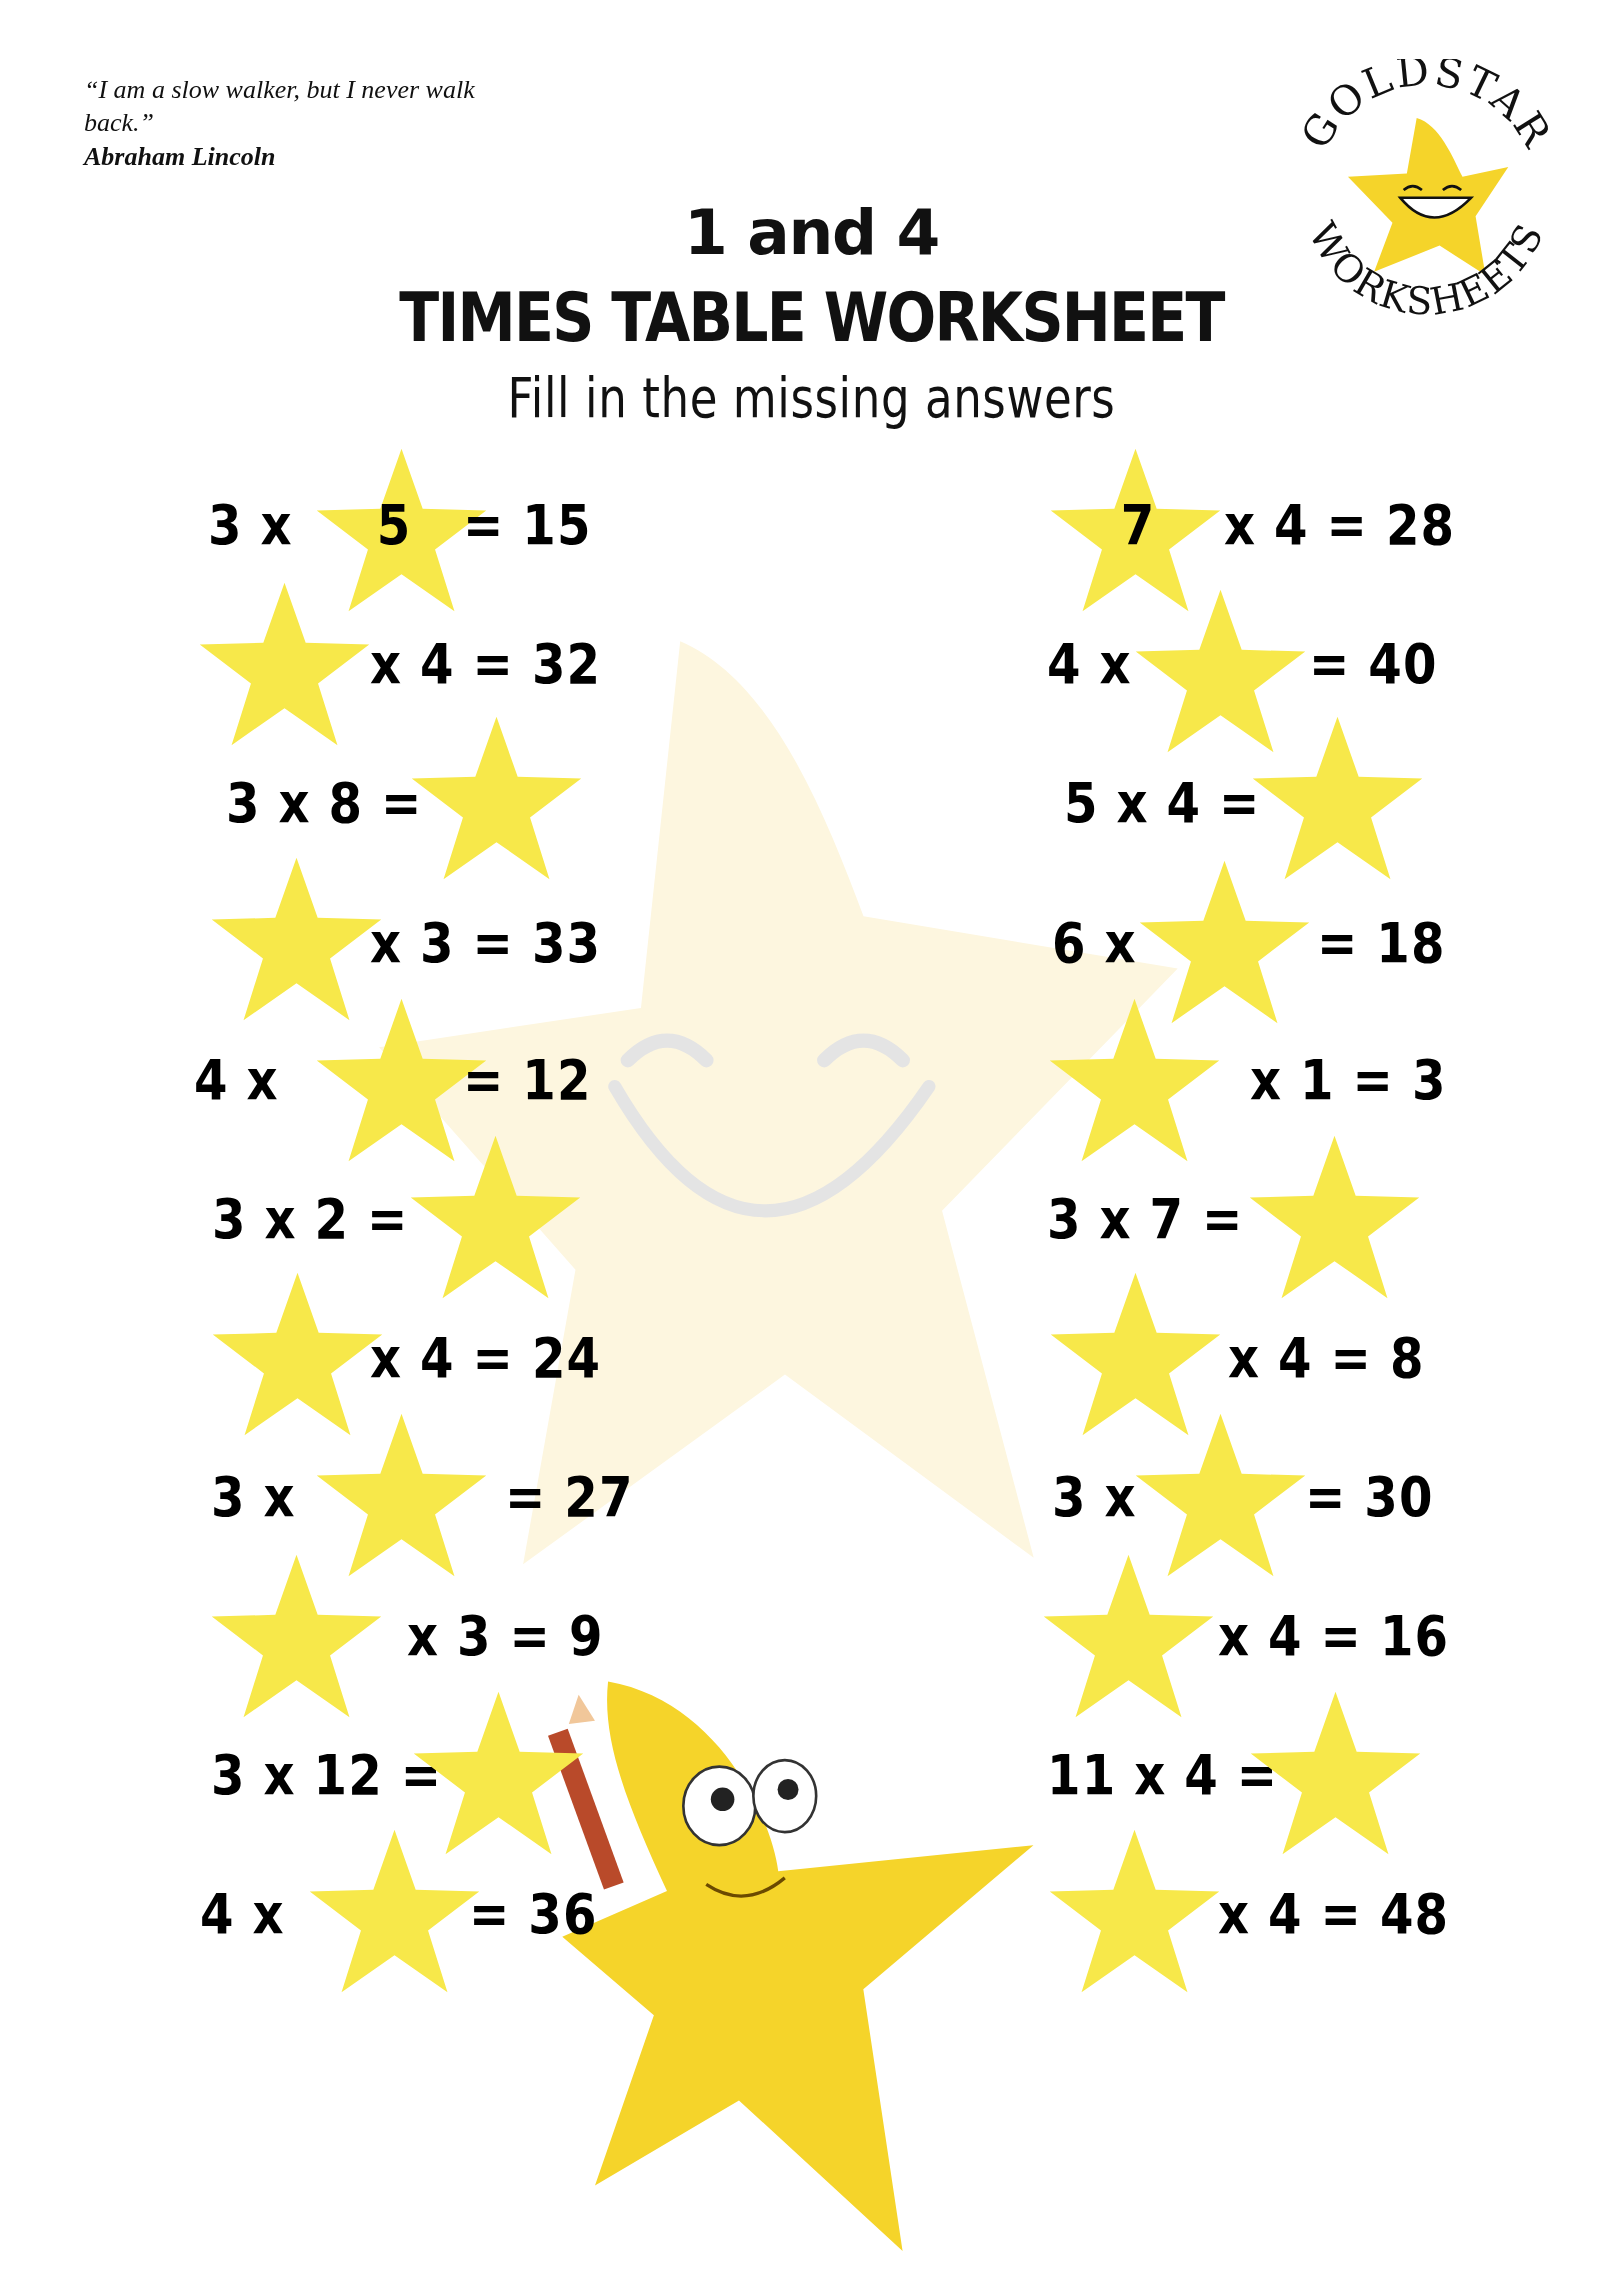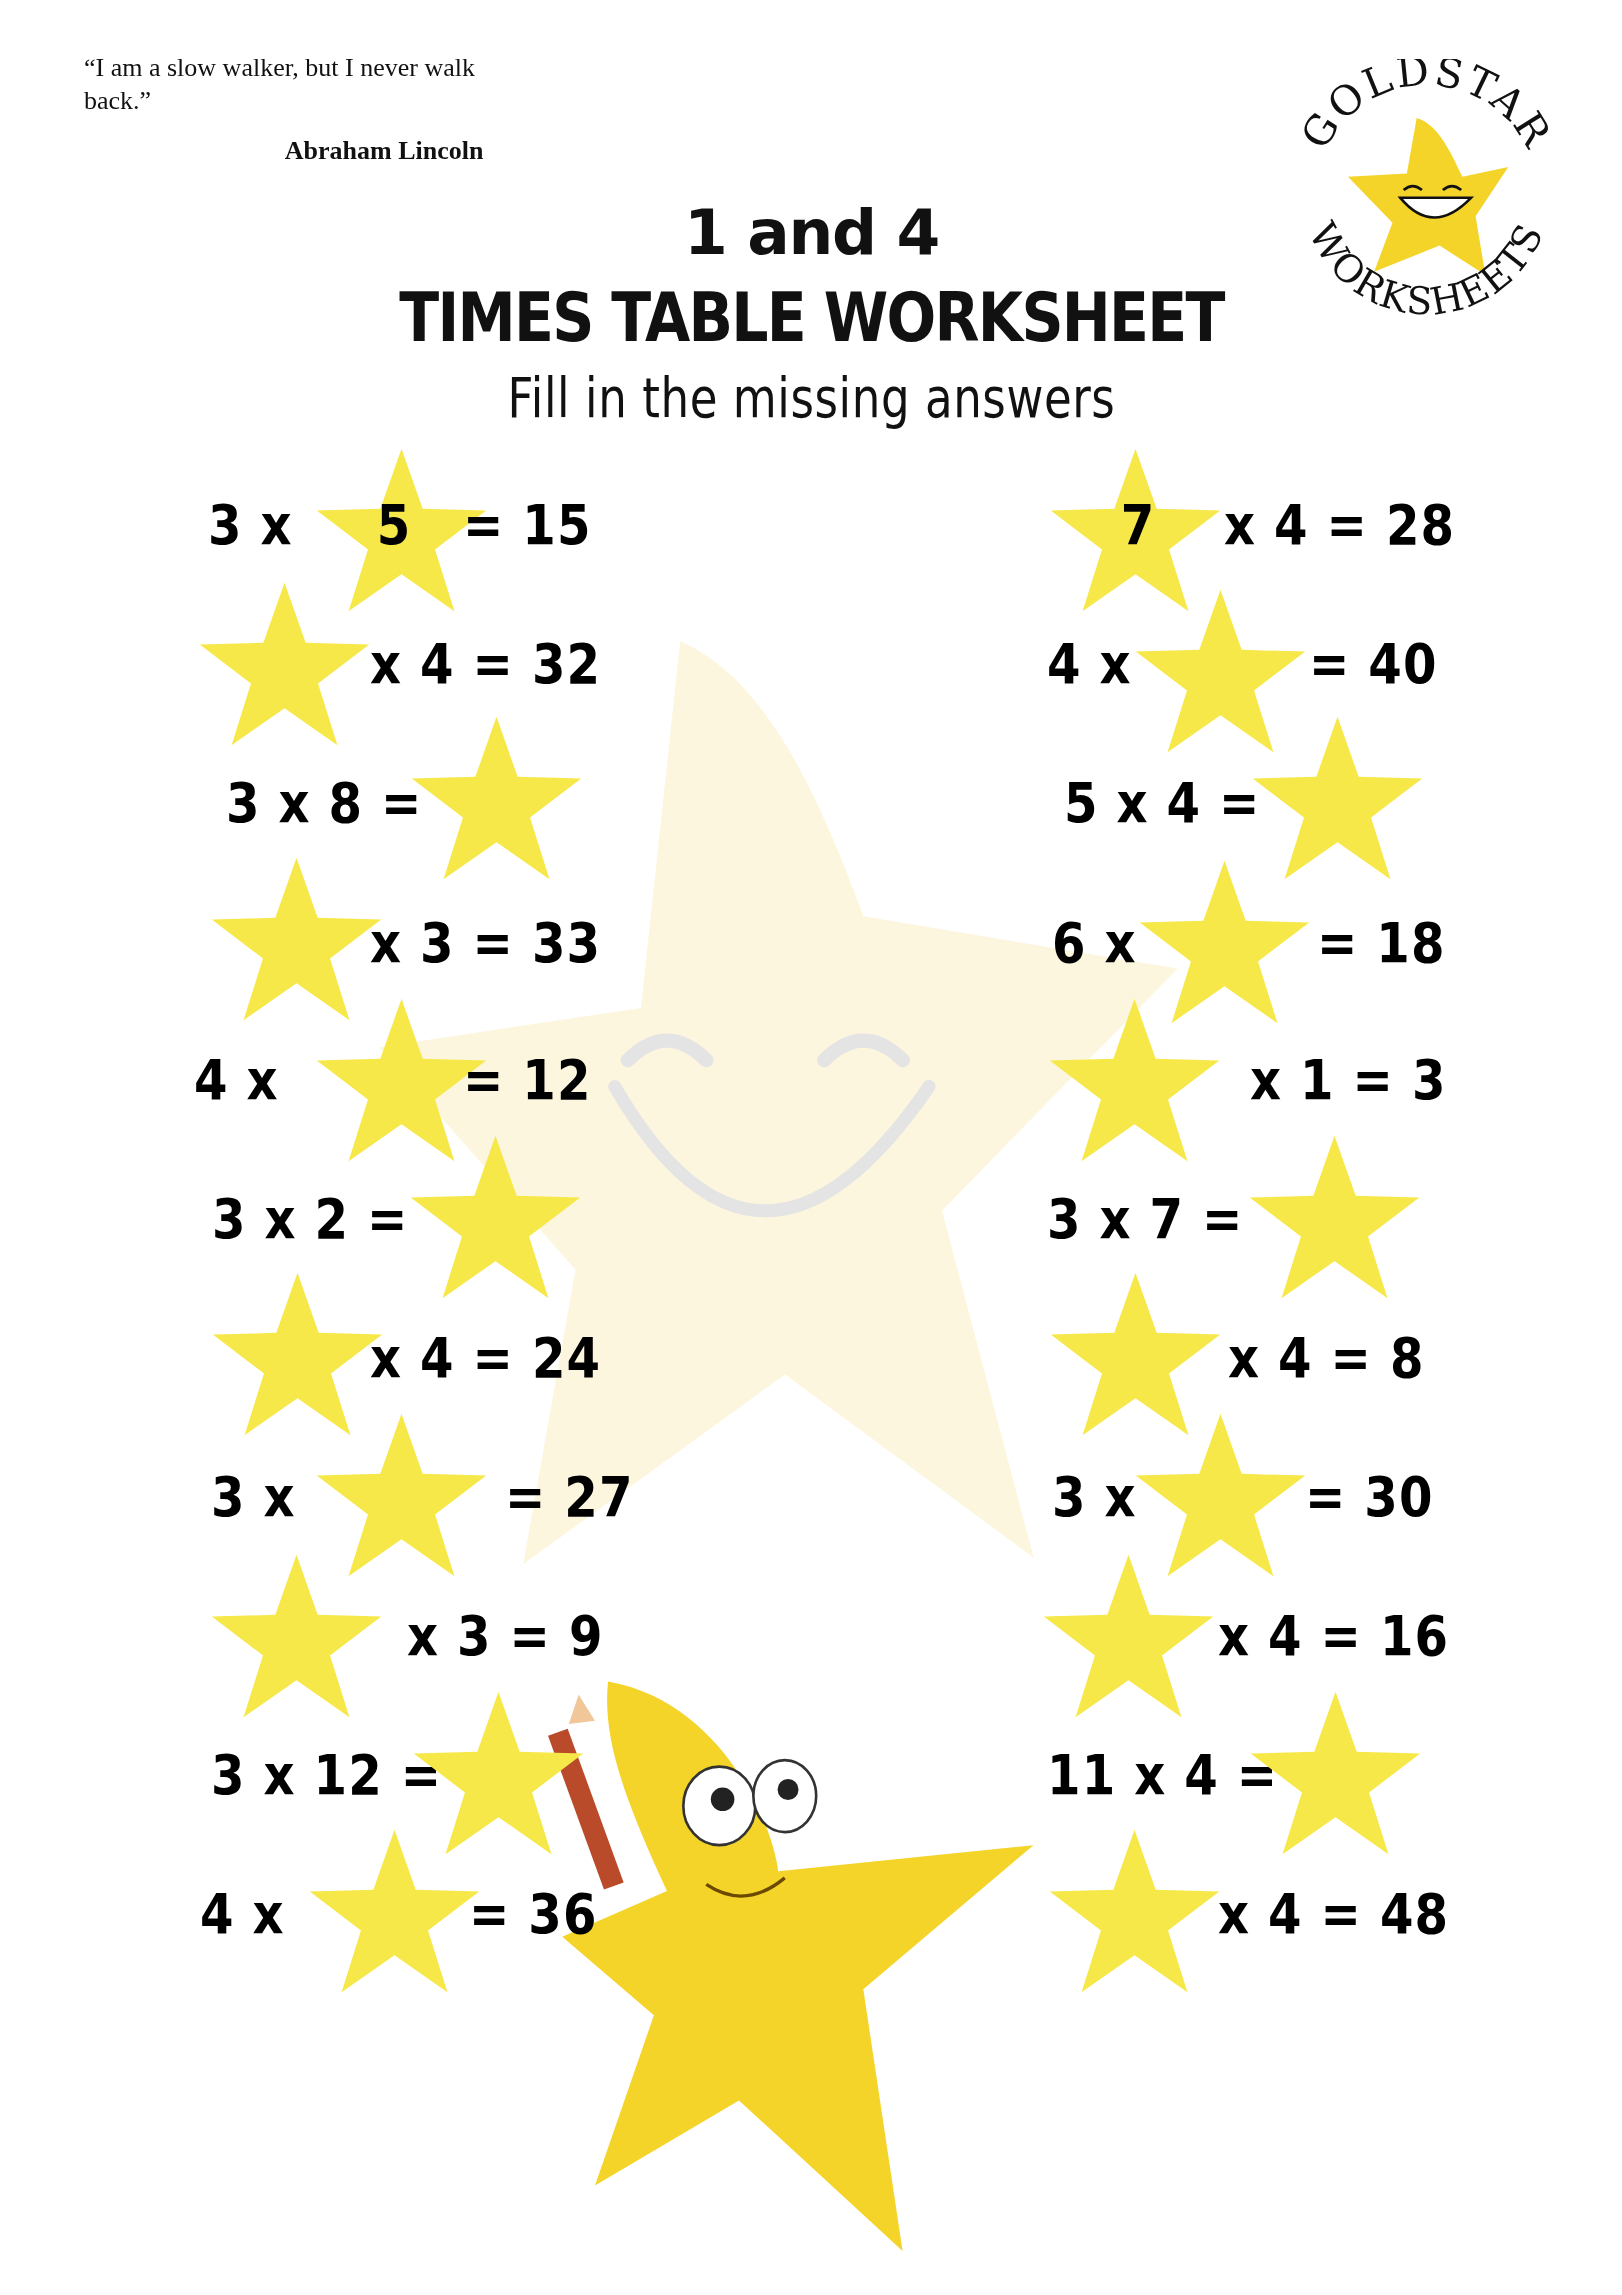--- a/index.html
+++ b/index.html
@@ -1,18 +1,18 @@
 <!DOCTYPE html>
 <html style="font-size:10.5px"><head>
 <meta charset="utf-8">
 <style>
   html,body{margin:0;padding:0;background:#fff;}
   body{width:1623px;height:2295px;position:relative;overflow:hidden;font-family:"DejaVu Sans",sans-serif;}
-  .quote{position:absolute;left:84px;top:51px;width:419px;font-family:"Liberation Serif",serif;font-size:26px;line-height:33px;color:#111;}
-  .quote .author{display:block;text-align:right;font-weight:bold;margin-top:17px;padding-right:19.6px;}
+  .quote{position:absolute;left:84px;top:73px;width:419px;font-family:"Liberation Serif",serif;font-size:26px;line-height:33px;color:#111;font-style:italic;}
+  .quote .author{display:block;text-align:left;font-weight:bold;margin-top:1px;padding-right:19.6px;}
   .logo{position:absolute;left:1276px;top:59px;width:301px;height:275px;}
   .title{position:absolute;left:0;width:1623px;text-align:center;color:#111;}
   .t1{top:196px;font-size:63px;font-weight:bold;font-family:"DejaVu Sans",sans-serif;letter-spacing:-1.3px;}
   .t2{top:278px;font-size:68px;font-weight:bold;font-family:"DejaVu Sans",sans-serif;letter-spacing:-2px;transform:scaleX(0.86);}
   .t3{top:366px;font-size:55px;font-family:"DejaVu Sans",sans-serif;font-weight:normal;letter-spacing:0.7px;transform:scaleX(0.82);}
   .bigstar{position:absolute;left:366px;top:602px;width:851px;height:982px;opacity:1;}
   .mascot{position:absolute;left:523px;top:1675px;width:589px;height:589px;}
   .star{position:absolute;width:177px;height:170px;}
   .eq{position:absolute;font-family:"DejaVu Sans",sans-serif;font-weight:bold;font-size:56px;color:#000;letter-spacing:1.3px;transform:scaleX(0.86);transform-origin:left center;white-space:pre;}
   .starnum{position:absolute;font-family:"DejaVu Sans",sans-serif;font-weight:bold;font-size:56px;color:#000;transform:scaleX(0.86);}

